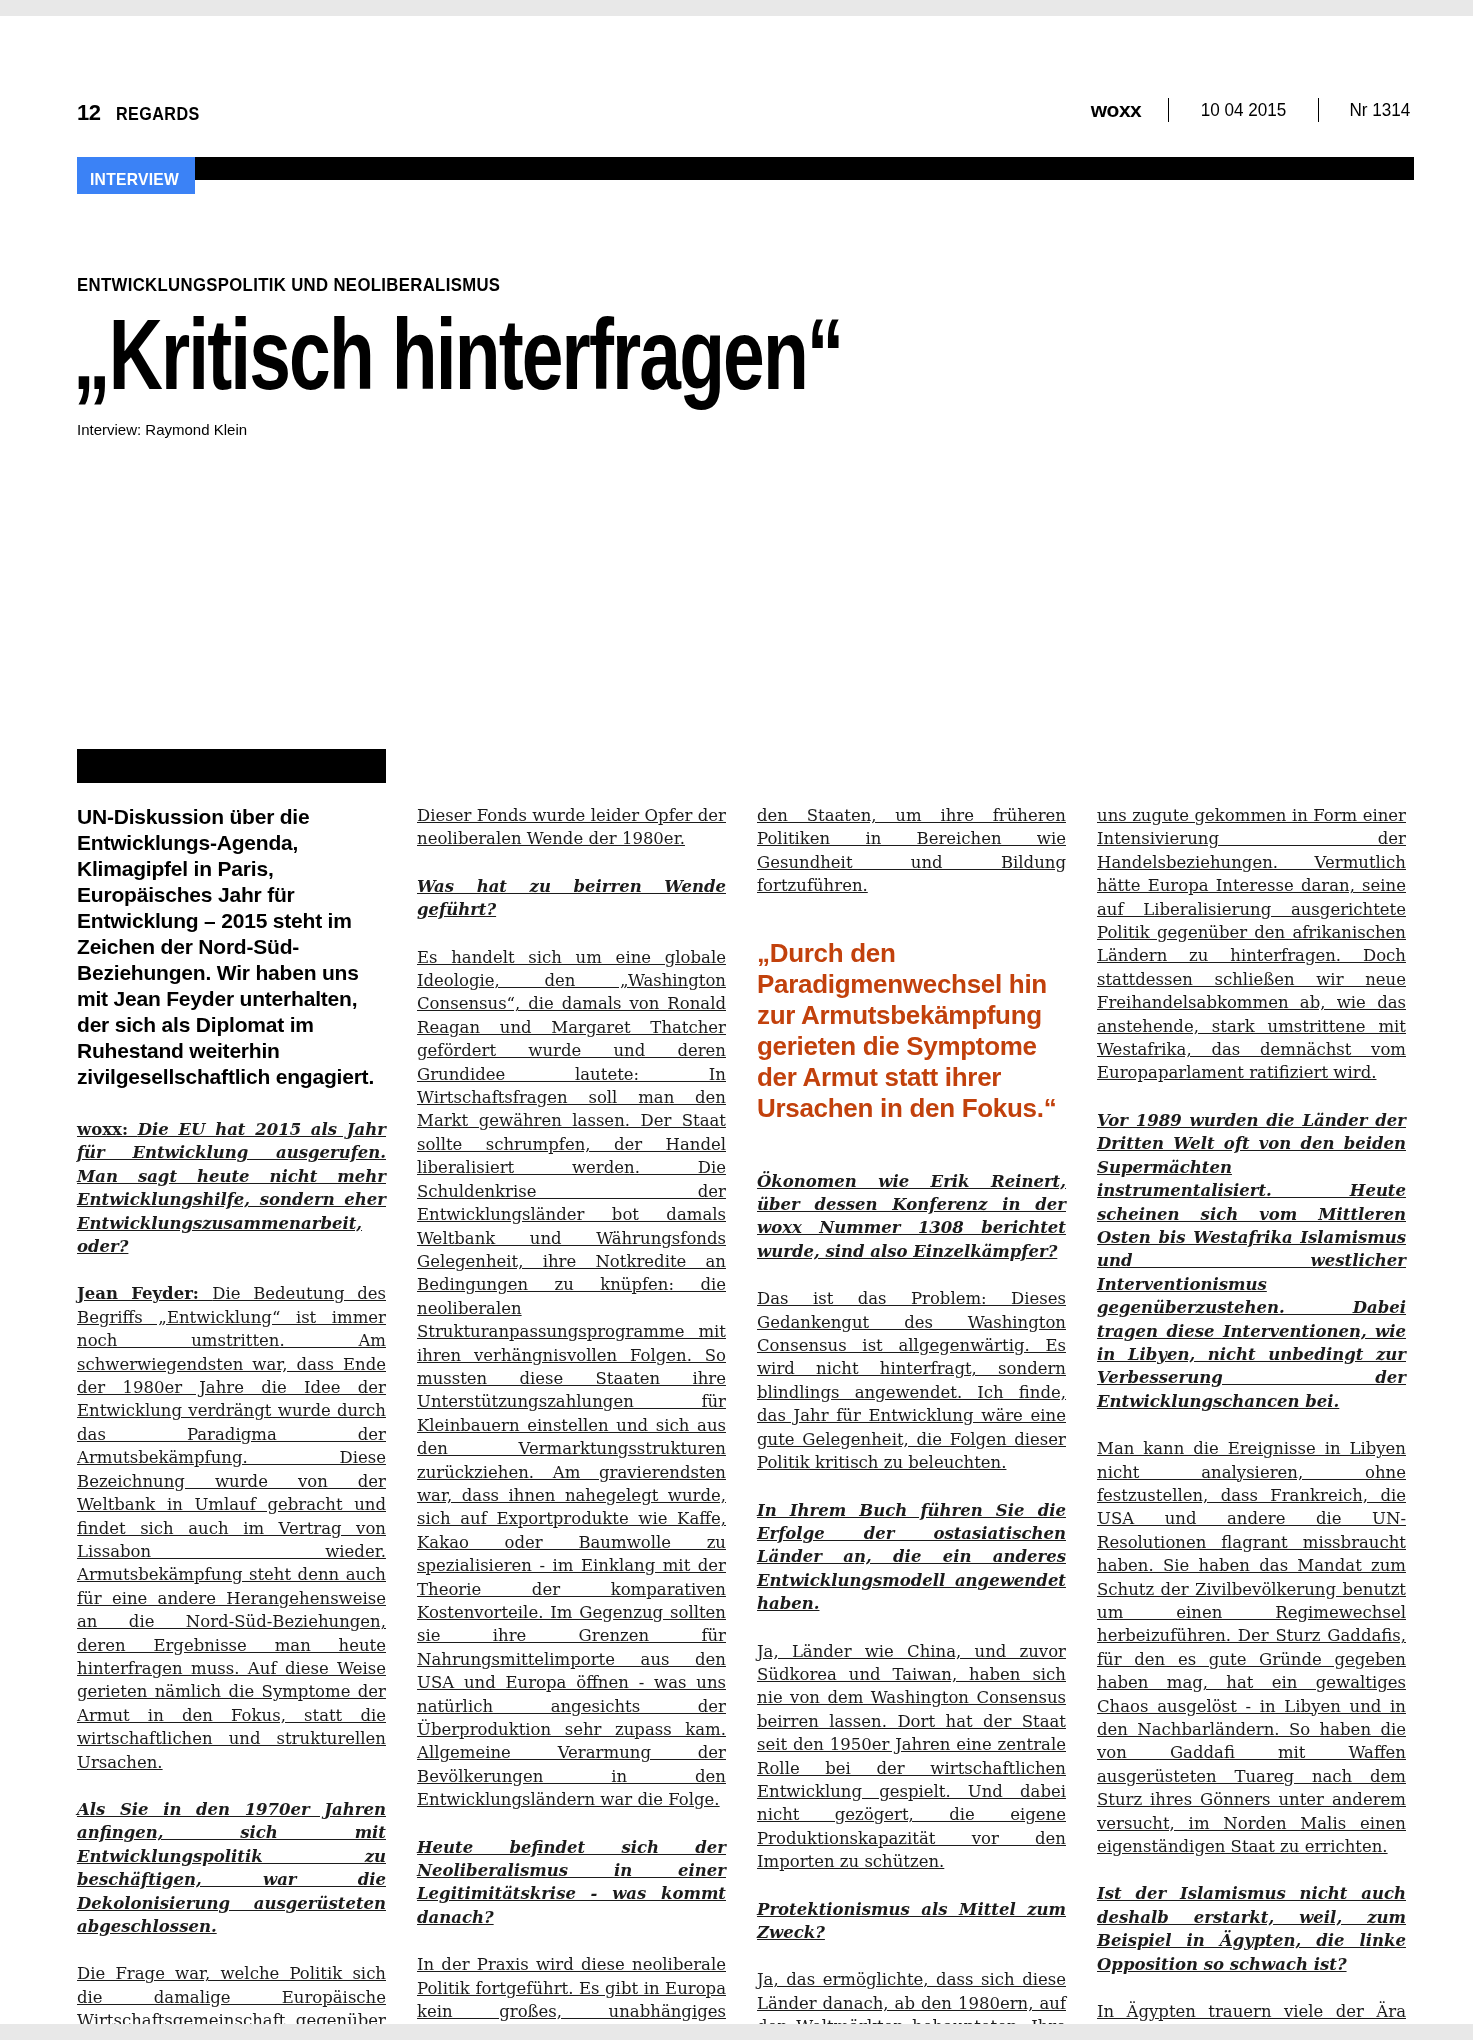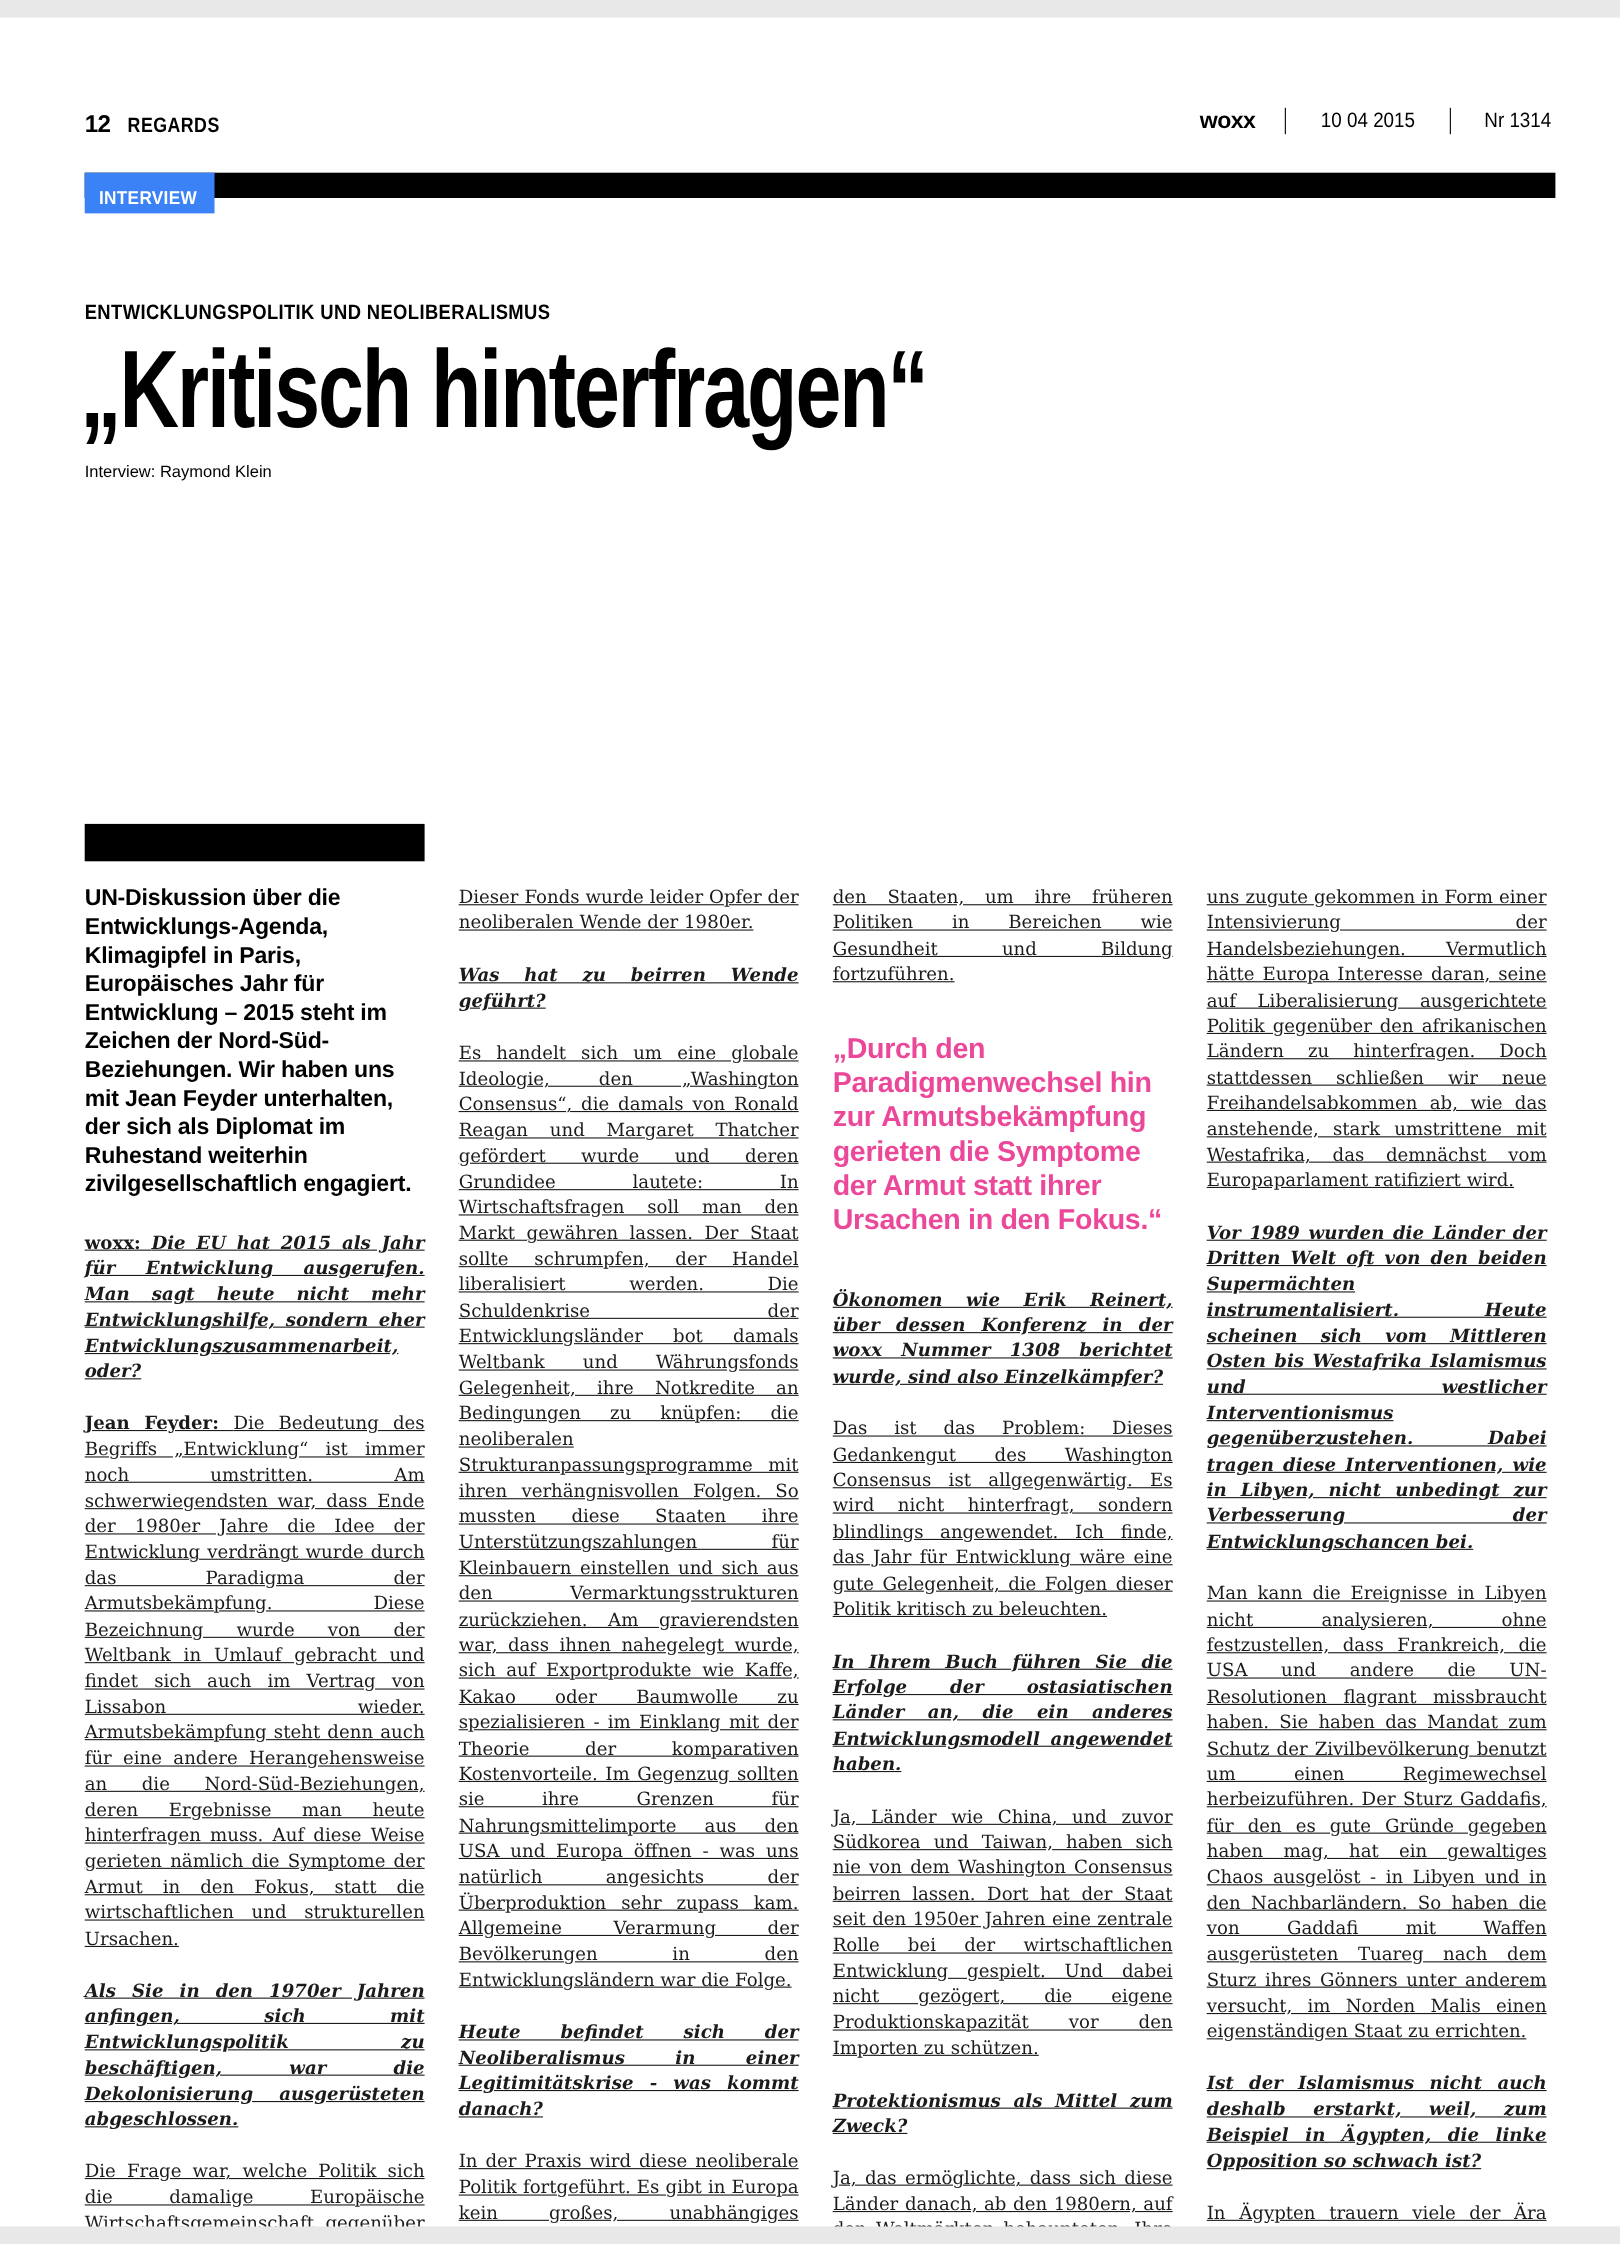--- a/index.html
+++ b/index.html
@@ -96,21 +96,21 @@
       </div>
     <div class="col">
         <p class="blk answer">Dieser Fonds wurde leider Opfer der neoliberalen Wende der 1980er.</p>
         <p class="blk question">Was hat zu beirren Wende geführt?</p>
         <p class="blk answer">Es handelt sich um eine globale Ideologie, den „Washington Consensus“, die damals von Ronald Reagan und Margaret Thatcher gefördert wurde und deren Grundidee lautete: In Wirtschaftsfragen soll man den Markt gewähren lassen. Der Staat sollte schrumpfen, der Handel liberalisiert werden. Die Schuldenkrise der Entwicklungsländer bot damals Weltbank und Währungsfonds Gelegenheit, ihre Notkredite an Bedingungen zu knüpfen: die neoliberalen Strukturanpassungsprogramme mit ihren verhängnisvollen Folgen. So mussten diese Staaten ihre Unterstützungszahlungen für Kleinbauern einstellen und sich aus den Vermarktungsstrukturen zurückziehen. Am gravierendsten war, dass ihnen nahegelegt wurde, sich auf Exportprodukte wie Kaffe, Kakao oder Baumwolle zu spezialisieren - im Einklang mit der Theorie der komparativen Kostenvorteile. Im Gegenzug sollten sie ihre Grenzen für Nahrungsmittelimporte aus den USA und Europa öffnen - was uns natürlich angesichts der Überproduktion sehr zupass kam. Allgemeine Verarmung der Bevölkerungen in den Entwicklungsländern war die Folge.</p>
         <p class="blk question">Heute befindet sich der Neoliberalismus in einer Legitimitätskrise - was kommt danach?</p>
         <p class="blk answer">In der Praxis wird diese neoliberale Politik fortgeführt. Es gibt in Europa kein großes, unabhängiges Forschungsinstitut, das diese Ausrichtung hinterfragt. Niemandem scheint aufzufallen, dass zum Beispiel die Absenkung der Einfuhrzölle in den Ländern des Südens zu Einnahmeverlusten geführt hat. Dieses Geld fehlt</p>
       </div>
     <div class="col">
         <p class="blk answer">den Staaten, um ihre früheren Politiken in Bereichen wie Gesundheit und Bildung fortzuführen.</p>
-        <p class="blk quote" style="color: #ec4899;">„Durch den Paradigmenwechsel hin zur Armutsbekämpfung gerieten die Symptome der Armut statt ihrer Ursachen in den Fokus.“</p>
+        <p class="blk quote" style="color: #c2410c;">„Durch den Paradigmenwechsel hin zur Armutsbekämpfung gerieten die Symptome der Armut statt ihrer Ursachen in den Fokus.“</p>
         <p class="blk question">Ökonomen wie Erik Reinert, über dessen Konferenz in der woxx Nummer 1308 berichtet wurde, sind also Einzelkämpfer?</p>
         <p class="blk answer">Das ist das Problem: Dieses Gedankengut des Washington Consensus ist allgegenwärtig. Es wird nicht hinterfragt, sondern blindlings angewendet. Ich finde, das Jahr für Entwicklung wäre eine gute Gelegenheit, die Folgen dieser Politik kritisch zu beleuchten.</p>
         <p class="blk question">In Ihrem Buch führen Sie die Erfolge der ostasiatischen Länder an, die ein anderes Entwicklungsmodell angewendet haben.</p>
         <p class="blk answer">Ja, Länder wie China, und zuvor Südkorea und Taiwan, haben sich nie von dem Washington Consensus beirren lassen. Dort hat der Staat seit den 1950er Jahren eine zentrale Rolle bei der wirtschaftlichen Entwicklung gespielt. Und dabei nicht gezögert, die eigene Produktionskapazität vor den Importen zu schützen.</p>
         <p class="blk question">Protektionismus als Mittel zum Zweck?</p>
         <p class="blk answer">Ja, das ermöglichte, dass sich diese Länder danach, ab den 1980ern, auf den Weltmärkten behaupteten. Ihre wirtschaftliche Entwicklung ist auch</p>
       </div>
     <div class="col">
         <p class="blk answer">uns zugute gekommen in Form einer Intensivierung der Handelsbeziehungen. Vermutlich hätte Europa Interesse daran, seine auf Liberalisierung ausgerichtete Politik gegenüber den afrikanischen Ländern zu hinterfragen. Doch stattdessen schließen wir neue Freihandelsabkommen ab, wie das anstehende, stark umstrittene mit Westafrika, das demnächst vom Europaparlament ratifiziert wird.</p>
         <p class="blk question">Vor 1989 wurden die Länder der Dritten Welt oft von den beiden Supermächten instrumentalisiert. Heute scheinen sich vom Mittleren Osten bis Westafrika Islamismus und westlicher Interventionismus gegenüberzustehen. Dabei tragen diese Interventionen, wie in Libyen, nicht unbedingt zur Verbesserung der Entwicklungschancen bei.</p>

